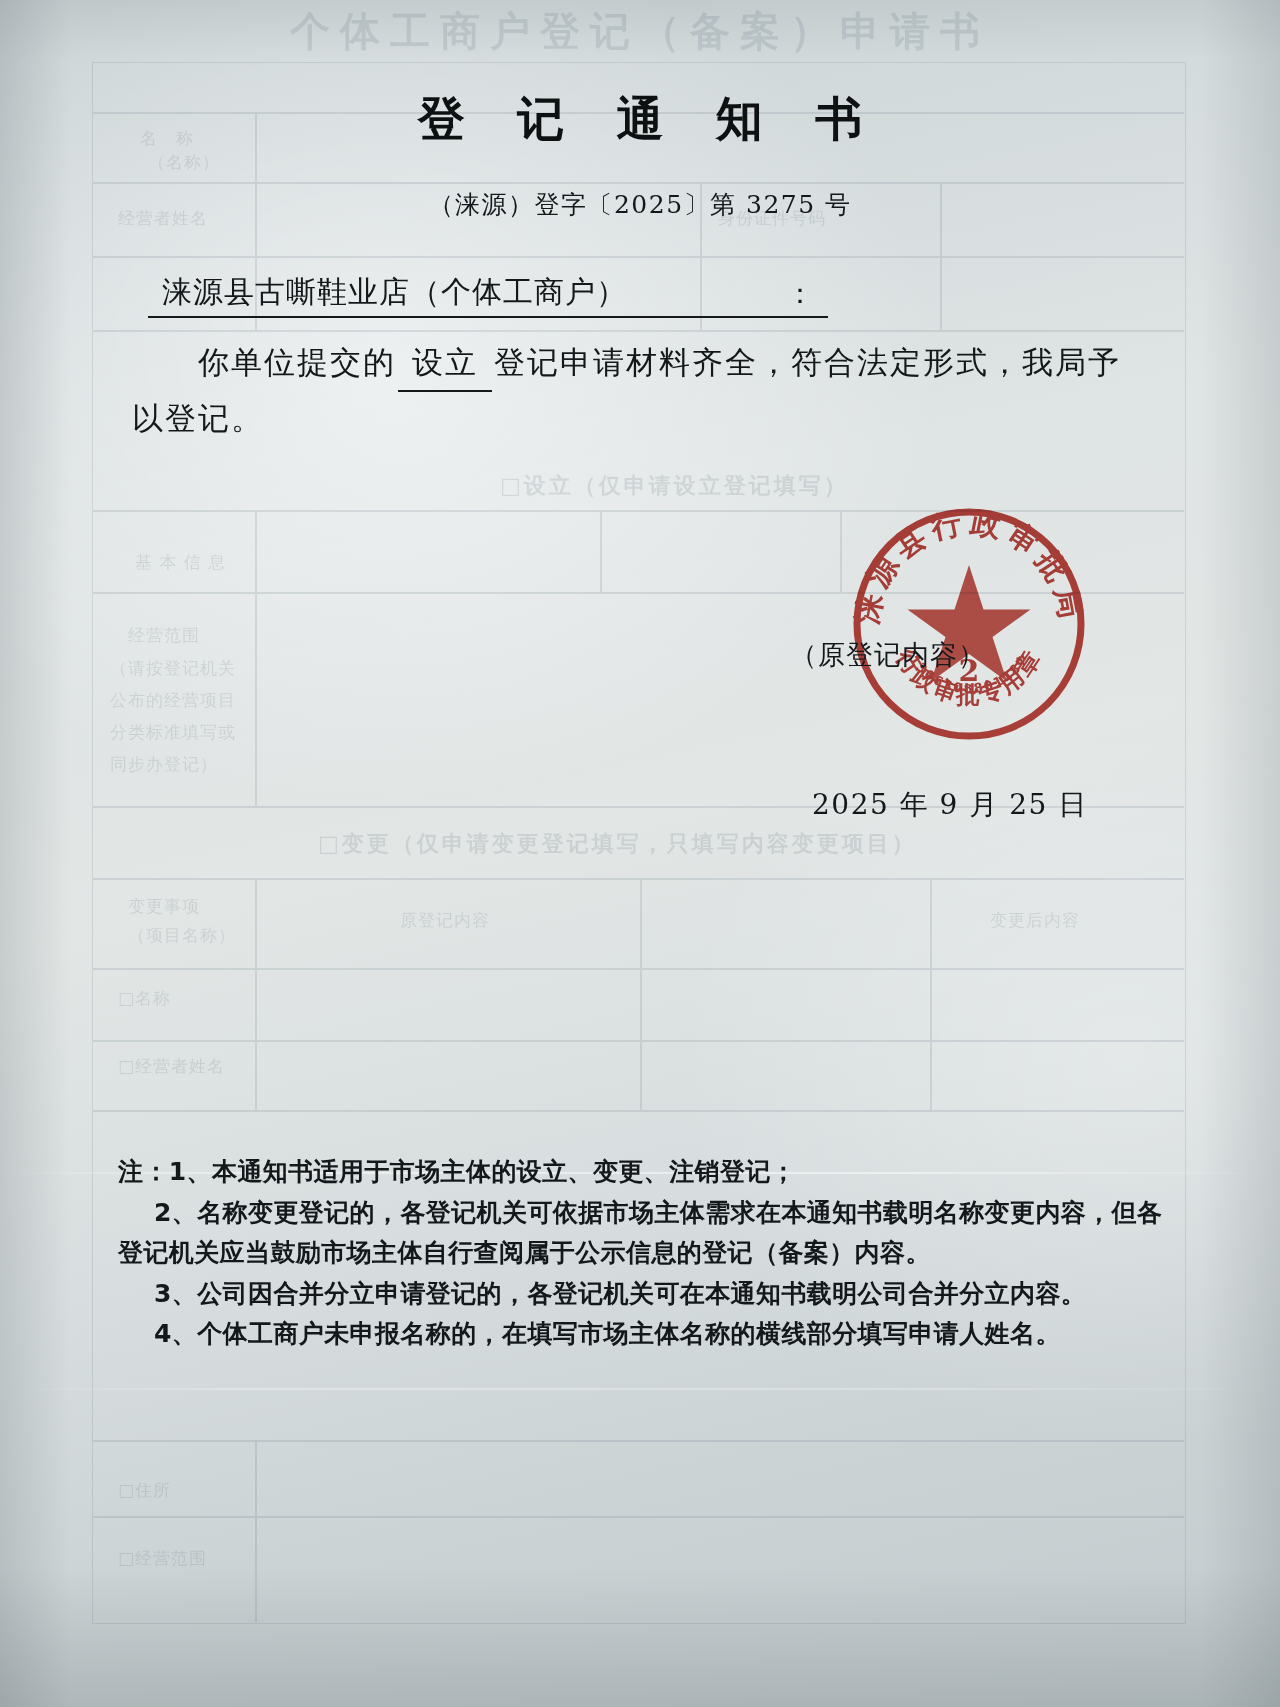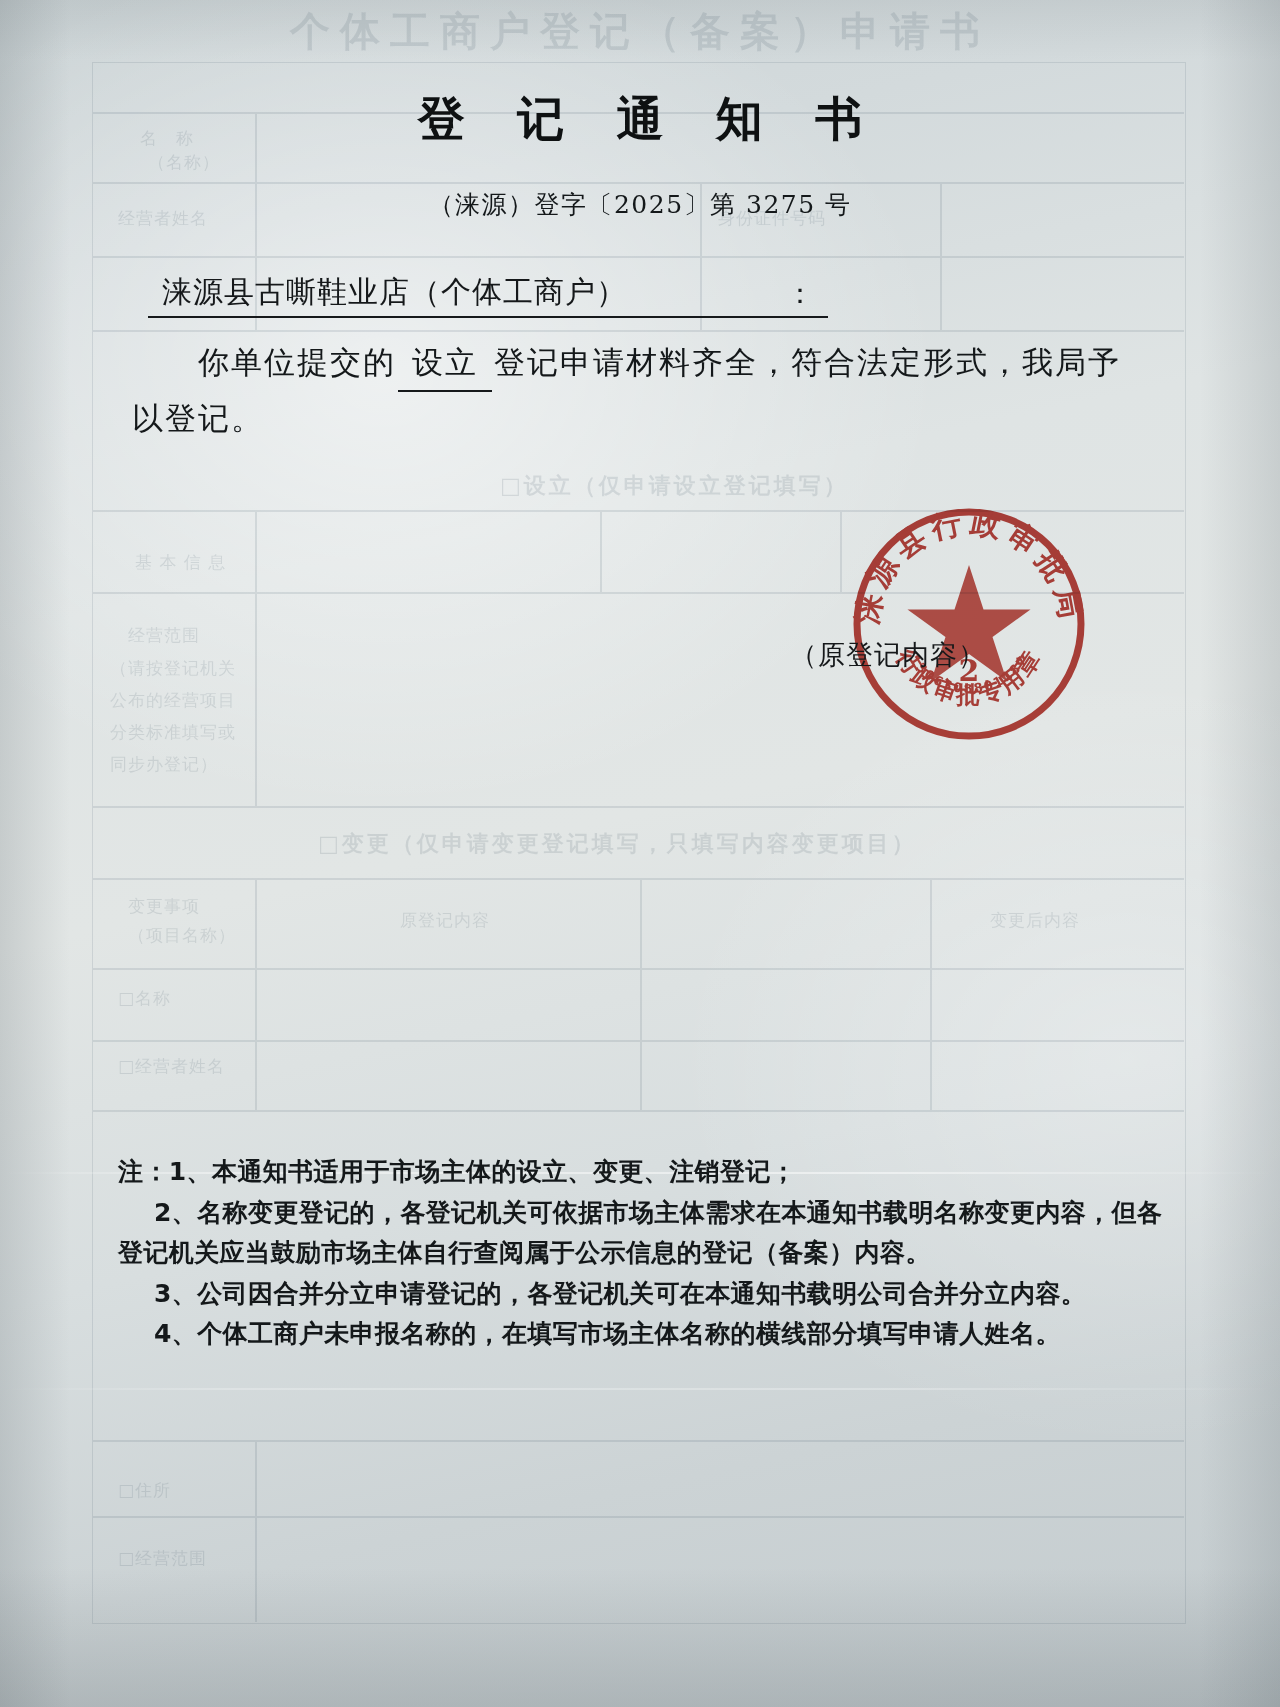--- a/index.html
+++ b/index.html
@@ -311,20 +311,21 @@
         <text font-family="DejaVu Sans, Liberation Sans, sans-serif" font-size="13" font-weight="700" fill="#b32a22" letter-spacing="2">
           <textPath href="#arcSerial" startOffset="50%" text-anchor="middle">1306308801187</textPath>
         </text>
 
         <text x="121" y="178" text-anchor="middle" font-family="DejaVu Serif, Liberation Serif, serif" font-size="30" font-weight="700" fill="#b32a22">2</text>
       </svg>
     </div>
 
     <div class="seal-caption">（原登记内容）</div>
 
+    <div class="sign-date">2025 年 9 月 25 日</div>
 
     <div class="notes">
       <span class="n-head"><span class="n-label">注：</span><span>1、本通知书适用于市场主体的设立、变更、注销登记；</span></span>
       <span class="n-item">2、名称变更登记的，各登记机关可依据市场主体需求在本通知书载明名称变更内容，但各登记机关应当鼓励市场主体自行查阅属于公示信息的登记（备案）内容。</span>
       <span class="n-item">3、公司因合并分立申请登记的，各登记机关可在本通知书载明公司合并分立内容。</span>
       <span class="n-item">4、个体工商户未申报名称的，在填写市场主体名称的横线部分填写申请人姓名。</span>
     </div>
 
   </div>
 </div>

